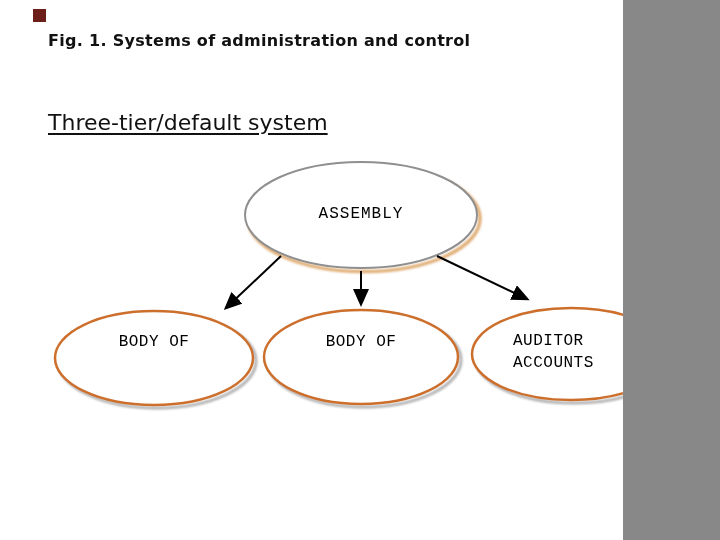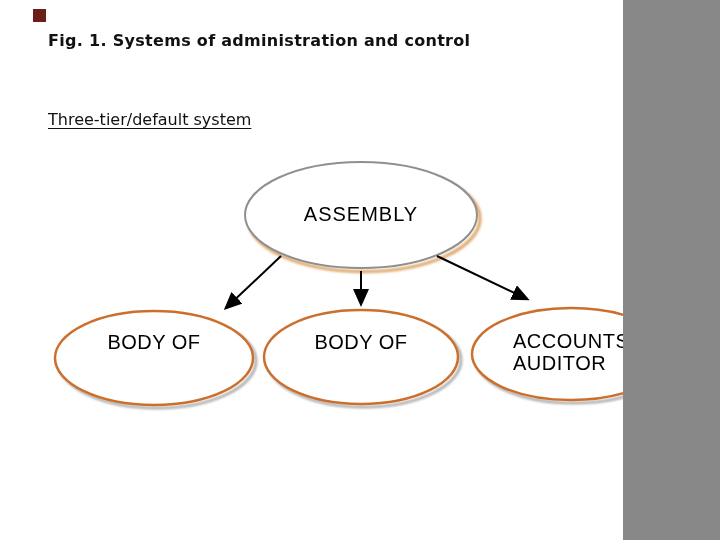--- a/index.html
+++ b/index.html
@@ -25,35 +25,35 @@
     margin: 0;
     font-size: 16px;
     font-weight: bold;
     letter-spacing: 0.3px;
     color: var(--title_text, #111);
     white-space: nowrap;
   }
   .subtitle {
     position: absolute;
     left: 48px; top: 110px;
-    font-size: 16px;
+    font-size: 22px;
     font-weight: normal;
     color: var(--title_text, #111);
     text-decoration: underline;
     text-underline-offset: 3px;
     white-space: nowrap;
   }
   .diagram-svg {
     position: absolute;
     left: 0; top: 0;
   }
   .node-label {
     position: absolute;
-    font-family: Liberation Sans, sans-serif;
-    font-size: 20px;
+    font-family: Liberation Mono, monospace;
+    font-size: 16px;
     line-height: 22px;
     color: var(--body_text, #000);
     text-align: center;
     letter-spacing: 0.5px;
     white-space: nowrap;
   }
   .node-label.assembly { letter-spacing: 1px; }
   .node-label.auditor { text-align: left; }
 </style>
 </head>
@@ -98,17 +98,17 @@
 
   <div class="node-label" style="left:54px; top:331px; width:200px;">
     <div>BODY OF</div>
   </div>
 
   <div class="node-label" style="left:251px; top:331px; width:220px;">
     <div>BODY OF</div>
   </div>
 
   <div class="node-label auditor" style="left:513px; top:330px; width:160px;">
+    <div>AUDITOR</div>
     <div>ACCOUNTS</div>
-    <div>AUDITOR</div>
   </div>
 
 </div>
 
 </body></html>

